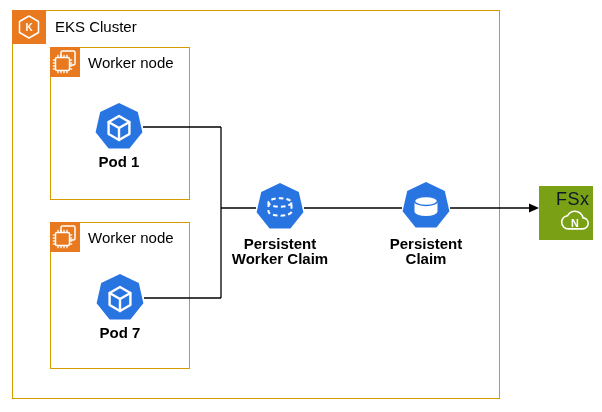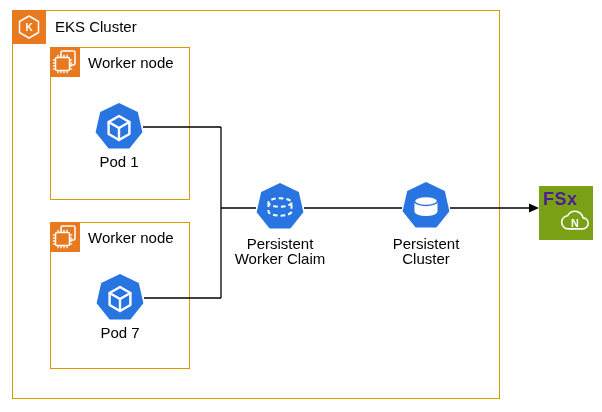--- a/index.html
+++ b/index.html
@@ -28,43 +28,43 @@
   .chip-icon{width:30px;height:30px;background:var(--aws-orange,#ED7100);left:50px;}
   #wn1-chip{top:47px;}
   #wn2-chip{top:222px;}
   .lbl{
     position:absolute;
     font-size:15px;
     line-height:15px;
     color:var(--text,#000);
     white-space:nowrap;
   }
-  .lbl.center{text-align:center;white-space:normal;}
+  .lbl.center{text-align:center;white-space:normal;font-weight:bold;}
   #eks-label{left:55px;top:19px;}
   #wn1-label{left:88px;top:55px;}
   #wn2-label{left:88px;top:230px;}
   #pod1-label{left:79px;top:154px;width:80px;}
   #pod2-label{left:80px;top:325px;width:80px;}
   #pvc-label{left:210px;top:236px;width:140px;}
   #pv-label{left:356px;top:236px;width:140px;}
   #connectors{position:absolute;left:0;top:0;width:602px;height:412px;pointer-events:none;}
   .hepta{
     position:absolute;width:50px;height:50px;
   }
   #pod1-hepta{left:94px;top:102px;}
   #pod2-hepta{left:95px;top:273px;}
   #pvc-hepta{left:255px;top:182px;}
   #pv-hepta{left:401px;top:181px;}
   #fsx-icon{
     position:absolute;left:539px;top:186px;width:54px;height:54px;
     background:var(--fsx-green,#7AA116);
   }
   #fsx-text{
-    position:absolute;left:4px;top:3px;
-    color:#4c1d95;font-size:18px;font-weight:700;letter-spacing:0.5px;
+    position:absolute;left:17px;top:3px;
+    color:#0f172a;font-size:18px;font-weight:400;letter-spacing:0.5px;
   }
   #fsx-cloud{position:absolute;right:3px;bottom:7px;}
 </style>
 </head>
 <body>
 
 <div class="canvas">
 
   <div id="eks-box" class="group-box"></div>
   <div id="wn1-box" class="group-box"></div>
@@ -182,21 +182,21 @@
 
   <div id="pv-hepta" class="hepta">
     <svg width="50" height="50" viewBox="0 0 50 50">
       <polygon points="25,1 43.8,10 48.4,30.3 35.4,46.6 14.6,46.6 1.6,30.3 6.2,10" fill="var(--k8s-blue,#2875E2)"></polygon>
       <path d="M13.5,20 v10.5 a11.5,4.5 0 0 0 23,0 v-10.5 a11.5,4.5 0 0 0 -23,0" fill="#fff"></path>
       <ellipse cx="25" cy="20" rx="11.5" ry="4.5" fill="#fff" stroke="var(--k8s-blue,#2875E2)" stroke-width="1.4"></ellipse>
     </svg>
   </div>
   <div id="pv-label" class="lbl center">
     <div>Persistent</div>
-    <div>Cluster</div>
+    <div>Claim</div>
   </div>
 
   <div id="fsx-icon">
     <span id="fsx-text">FSx</span>
     <svg id="fsx-cloud" width="30" height="24" viewBox="0 0 24 20">
       <path d="M19.35 8.04C18.67 4.59 15.64 2 12 2 9.11 2 6.6 3.64 5.35 6.04 2.34 6.36 0 8.91 0 12c0 3.31 2.69 6 6 6h13c2.76 0 5-2.24 5-5 0-2.64-2.05-4.78-4.65-4.96z" fill="var(--fsx-green,#7AA116)" stroke="#fff" stroke-width="1.4" transform="scale(0.92) translate(1,0)"></path>
       <text x="12" y="15" text-anchor="middle" font-size="9" font-weight="bold" fill="#fff" font-family="Liberation Sans, sans-serif">N</text>
     </svg>
   </div>
 

